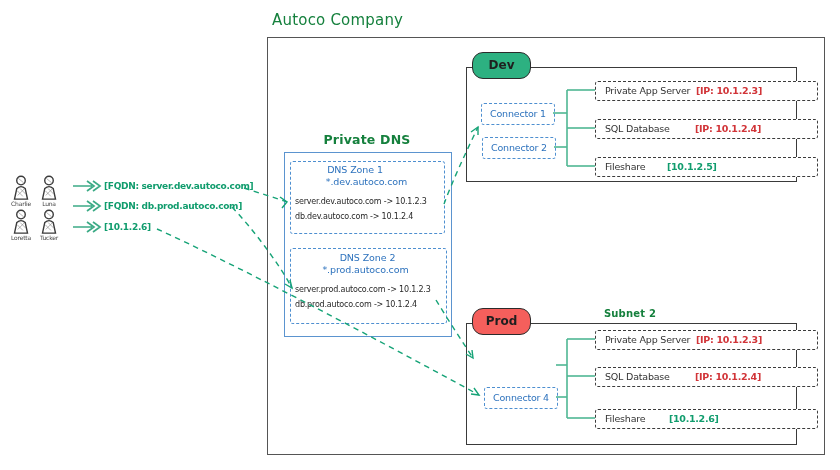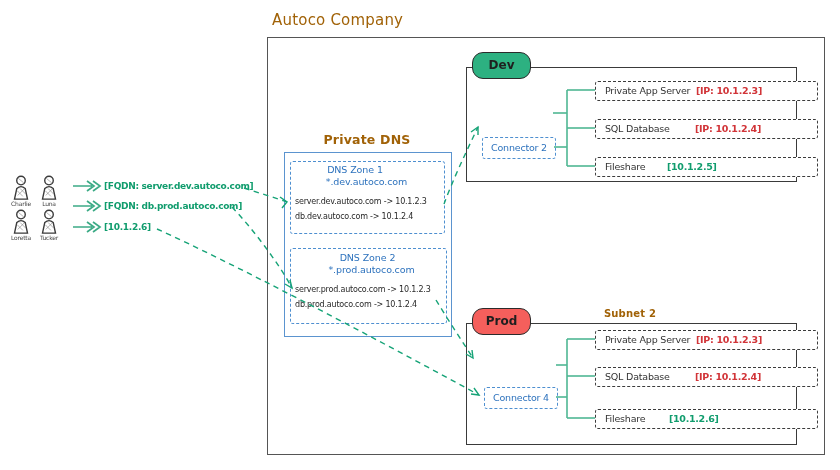--- a/index.html
+++ b/index.html
@@ -14,21 +14,21 @@
   .zone-box{border:1.4px dashed #4e8fd0;border-radius:3px;background:transparent;}
   .conn-box{border:1.4px dashed #4e8fd0;border-radius:3px;background:#fff;
             color:#2d72bd;font-size:9.5px;line-height:20px;text-align:center;letter-spacing:-0.2px;}
   .svc-box{border:1.4px dashed #3c3c3c;border-radius:3px;background:#fff;height:18px;padding-left:39px;}
   .svc-name{position:absolute;left:9px;top:0;font-size:9.5px;line-height:18px;color:#333;letter-spacing:-0.2px;white-space:nowrap;}
   .svc-ip{position:absolute;top:0;font-size:9.5px;line-height:18px;font-weight:bold;letter-spacing:-0.3px;white-space:nowrap;}
   .ip-red{color:#d13438;}
   .ip-green{color:#109c6d;}
   .badge{border:1.5px solid #2b2b2b;border-radius:11px;text-align:center;
          font-size:12px;font-weight:bold;color:#1f1f1f;}
-  .title-hand{color:#a16207;letter-spacing:0.2px;}
+  .title-hand{color:#15803d;letter-spacing:0.2px;}
   .zone-title{color:#2d72bd;font-size:9.5px;letter-spacing:-0.1px;}
   .zone-rec{color:#282828;font-size:8px;letter-spacing:-0.2px;white-space:nowrap;}
   .q-label{color:#109c6d;font-size:9px;letter-spacing:-0.3px;white-space:nowrap;font-weight:bold;}
   .person-name{font-size:6px;color:#444;text-align:center;letter-spacing:-0.2px;}
   svg{display:block;}
   .overlay{position:absolute;left:0;top:0;pointer-events:none;z-index:6;}
 </style>
 </head>
 <body>
 
@@ -87,27 +87,28 @@
   <div class="abs dns-box" style="left:284px;top:152px;width:166px;height:183px;"></div>
 
   <div class="abs zone-box" style="left:290px;top:161px;width:153px;height:71px;"></div>
   <div class="abs zone-title ctr" style="left:290px;top:164px;width:130px;">DNS Zone 1</div>
   <div class="abs zone-title ctr" style="left:290px;top:176px;width:153px;">*.dev.autoco.com</div>
   <div class="abs zone-rec" style="left:295px;top:197px;">server.dev.autoco.com -&gt; 10.1.2.3</div>
   <div class="abs zone-rec" style="left:295px;top:212px;">db.dev.autoco.com -&gt; 10.1.2.4</div>
 
   <div class="abs zone-box" style="left:290px;top:248px;width:155px;height:74px;"></div>
   <div class="abs zone-title ctr" style="left:290px;top:252px;width:155px;">DNS Zone 2</div>
-  <div class="abs zone-title ctr" style="left:294px;top:264px;width:155px;">*.prod.autoco.com</div>
+  <div class="abs zone-title ctr" style="left:288px;top:264px;width:155px;">*.prod.autoco.com</div>
   <div class="abs zone-rec" style="left:295px;top:285px;">server.prod.autoco.com -&gt; 10.1.2.3</div>
   <div class="abs zone-rec" style="left:295px;top:300px;">db.prod.autoco.com -&gt; 10.1.2.4</div>
 
   <div class="abs subnet-box" style="left:466px;top:67px;width:329px;height:113px;"></div>
   <div class="abs badge" style="left:472px;top:52px;width:57px;height:25px;line-height:25px;background:#2db181;">Dev</div>
 
+  <div class="abs conn-box" style="left:481px;top:103px;width:72px;height:20px;">Connector 1</div>
   <div class="abs conn-box" style="left:482px;top:137px;width:72px;height:20px;">Connector 2</div>
 
   <div class="abs svc-box" style="left:595px;top:81px;width:182px;">
     <span class="svc-name">Private App Server</span>
     <span class="svc-ip ip-red" style="left:100px;">[IP: 10.1.2.3]</span>
   </div>
   <div class="abs svc-box" style="left:595px;top:119px;width:182px;">
     <span class="svc-name">SQL Database</span>
     <span class="svc-ip ip-red" style="left:99px;">[IP: 10.1.2.4]</span>
   </div>

